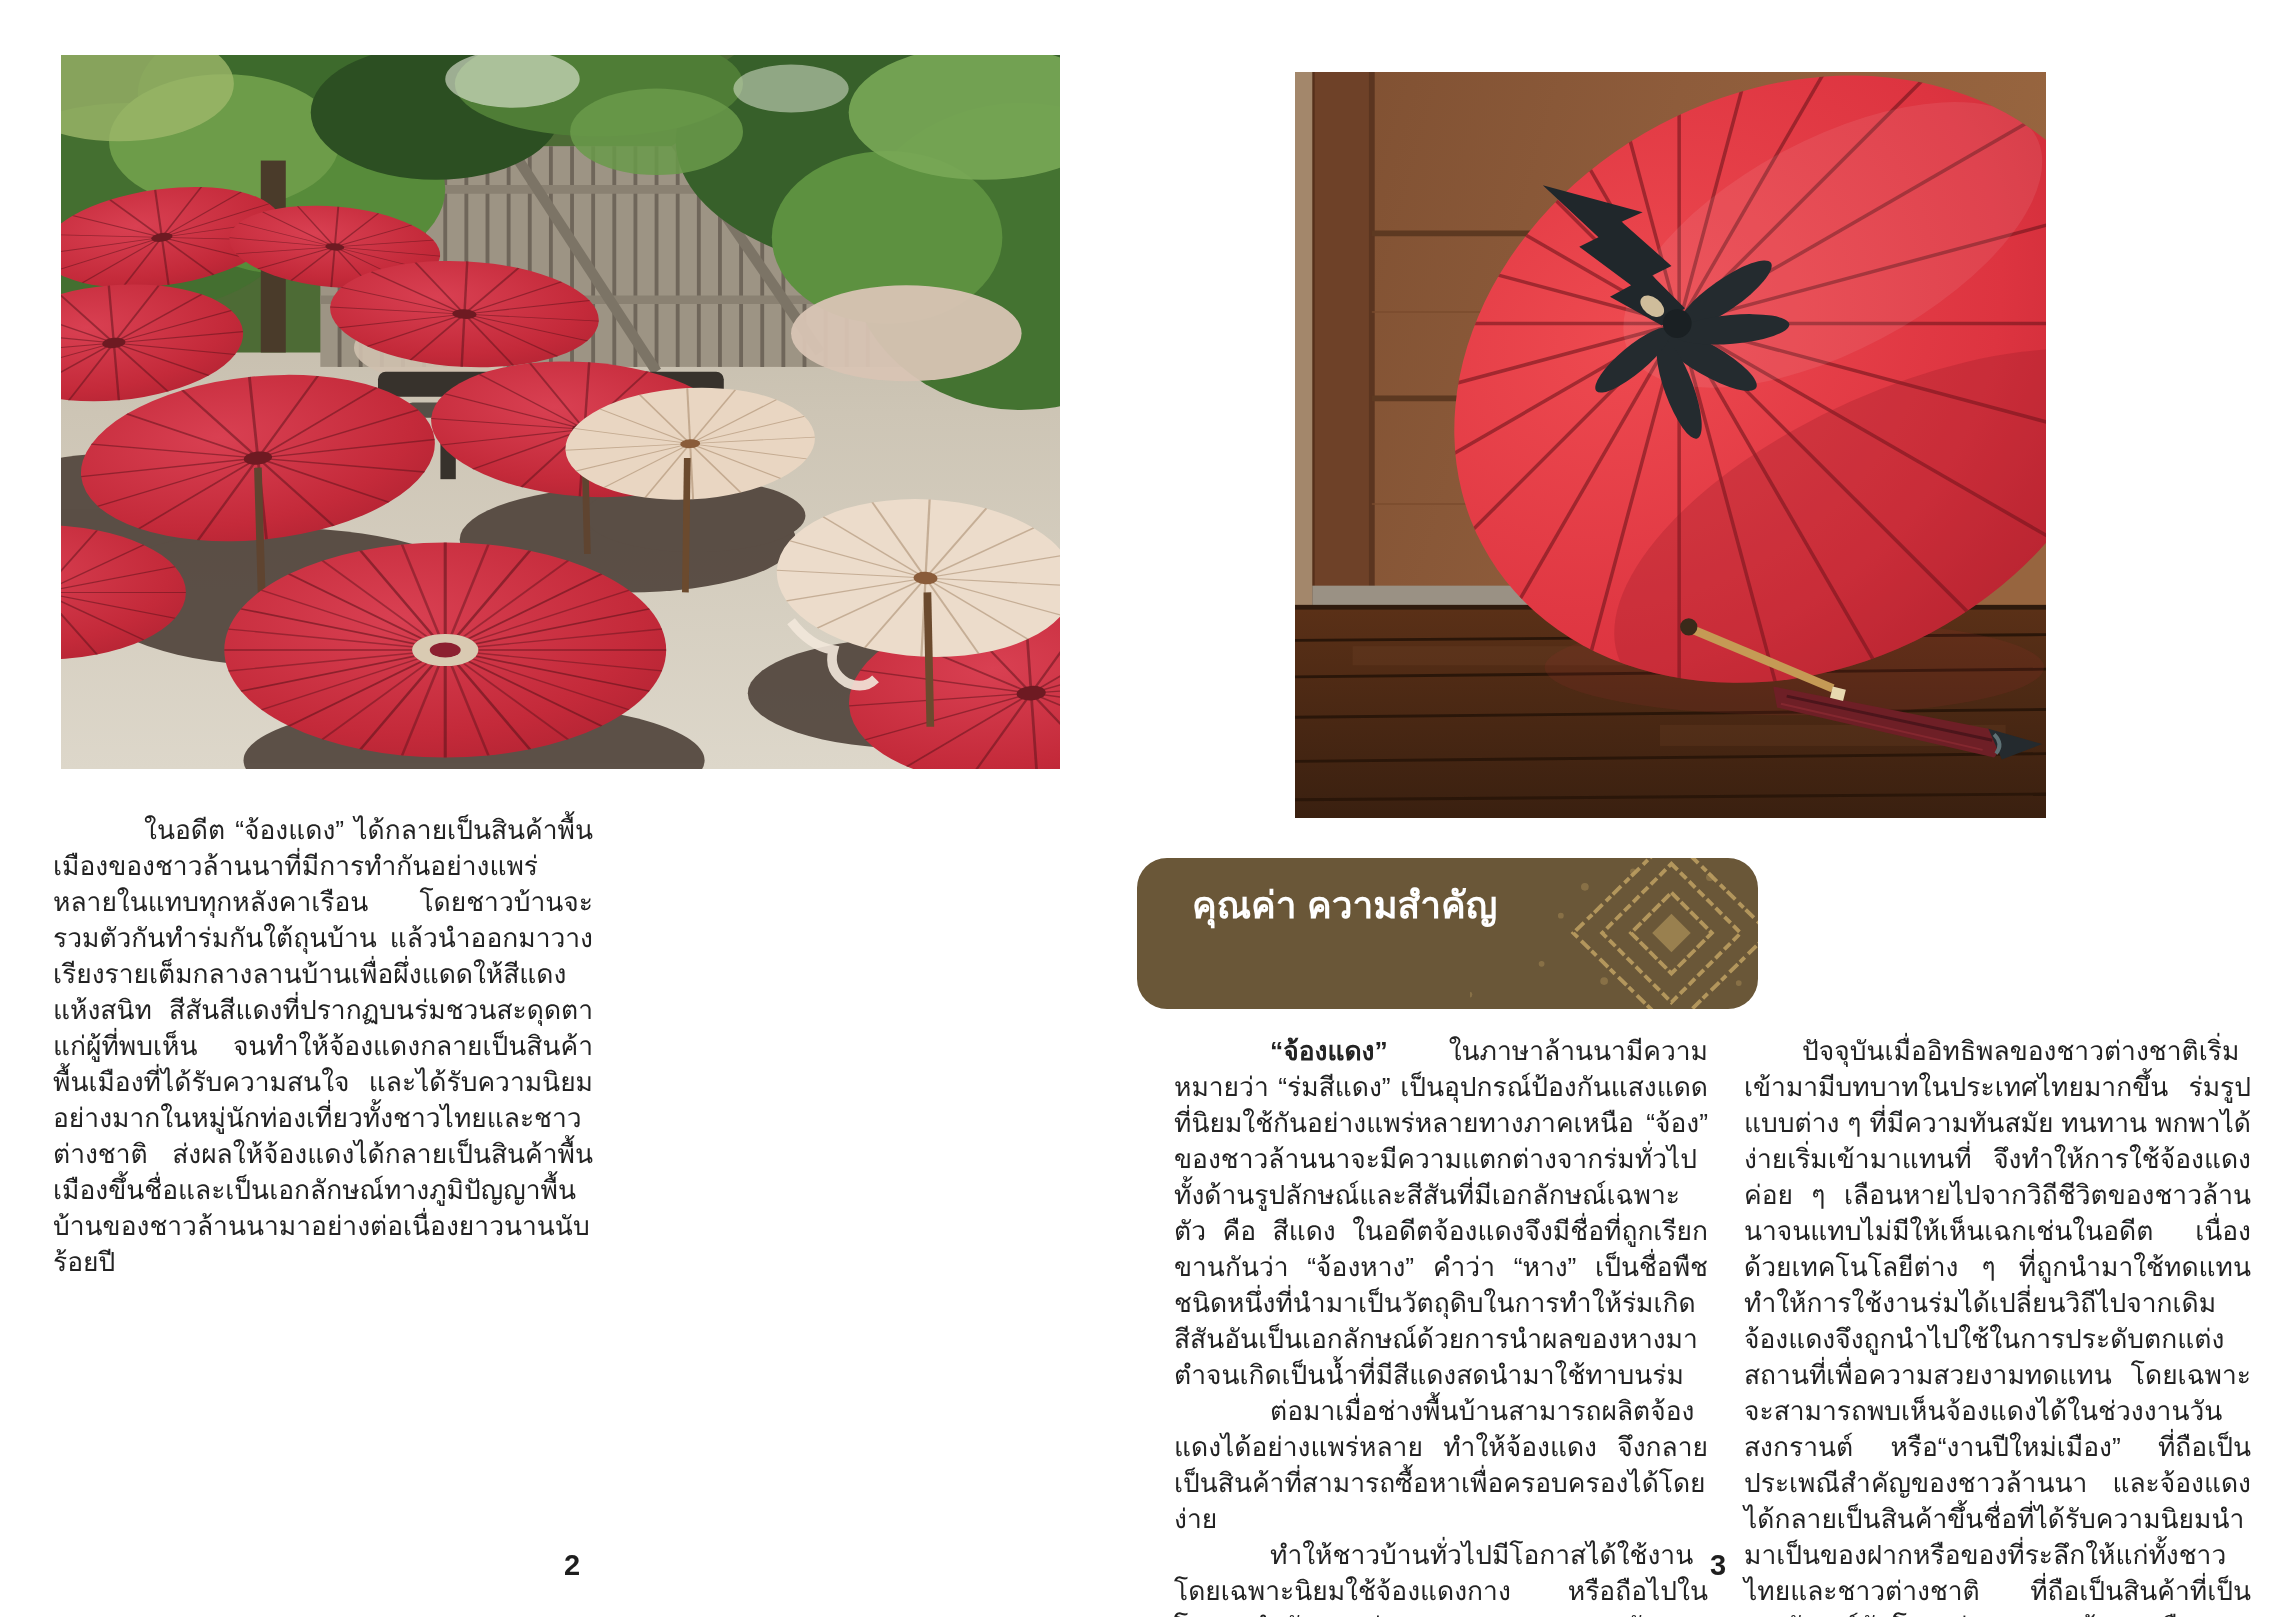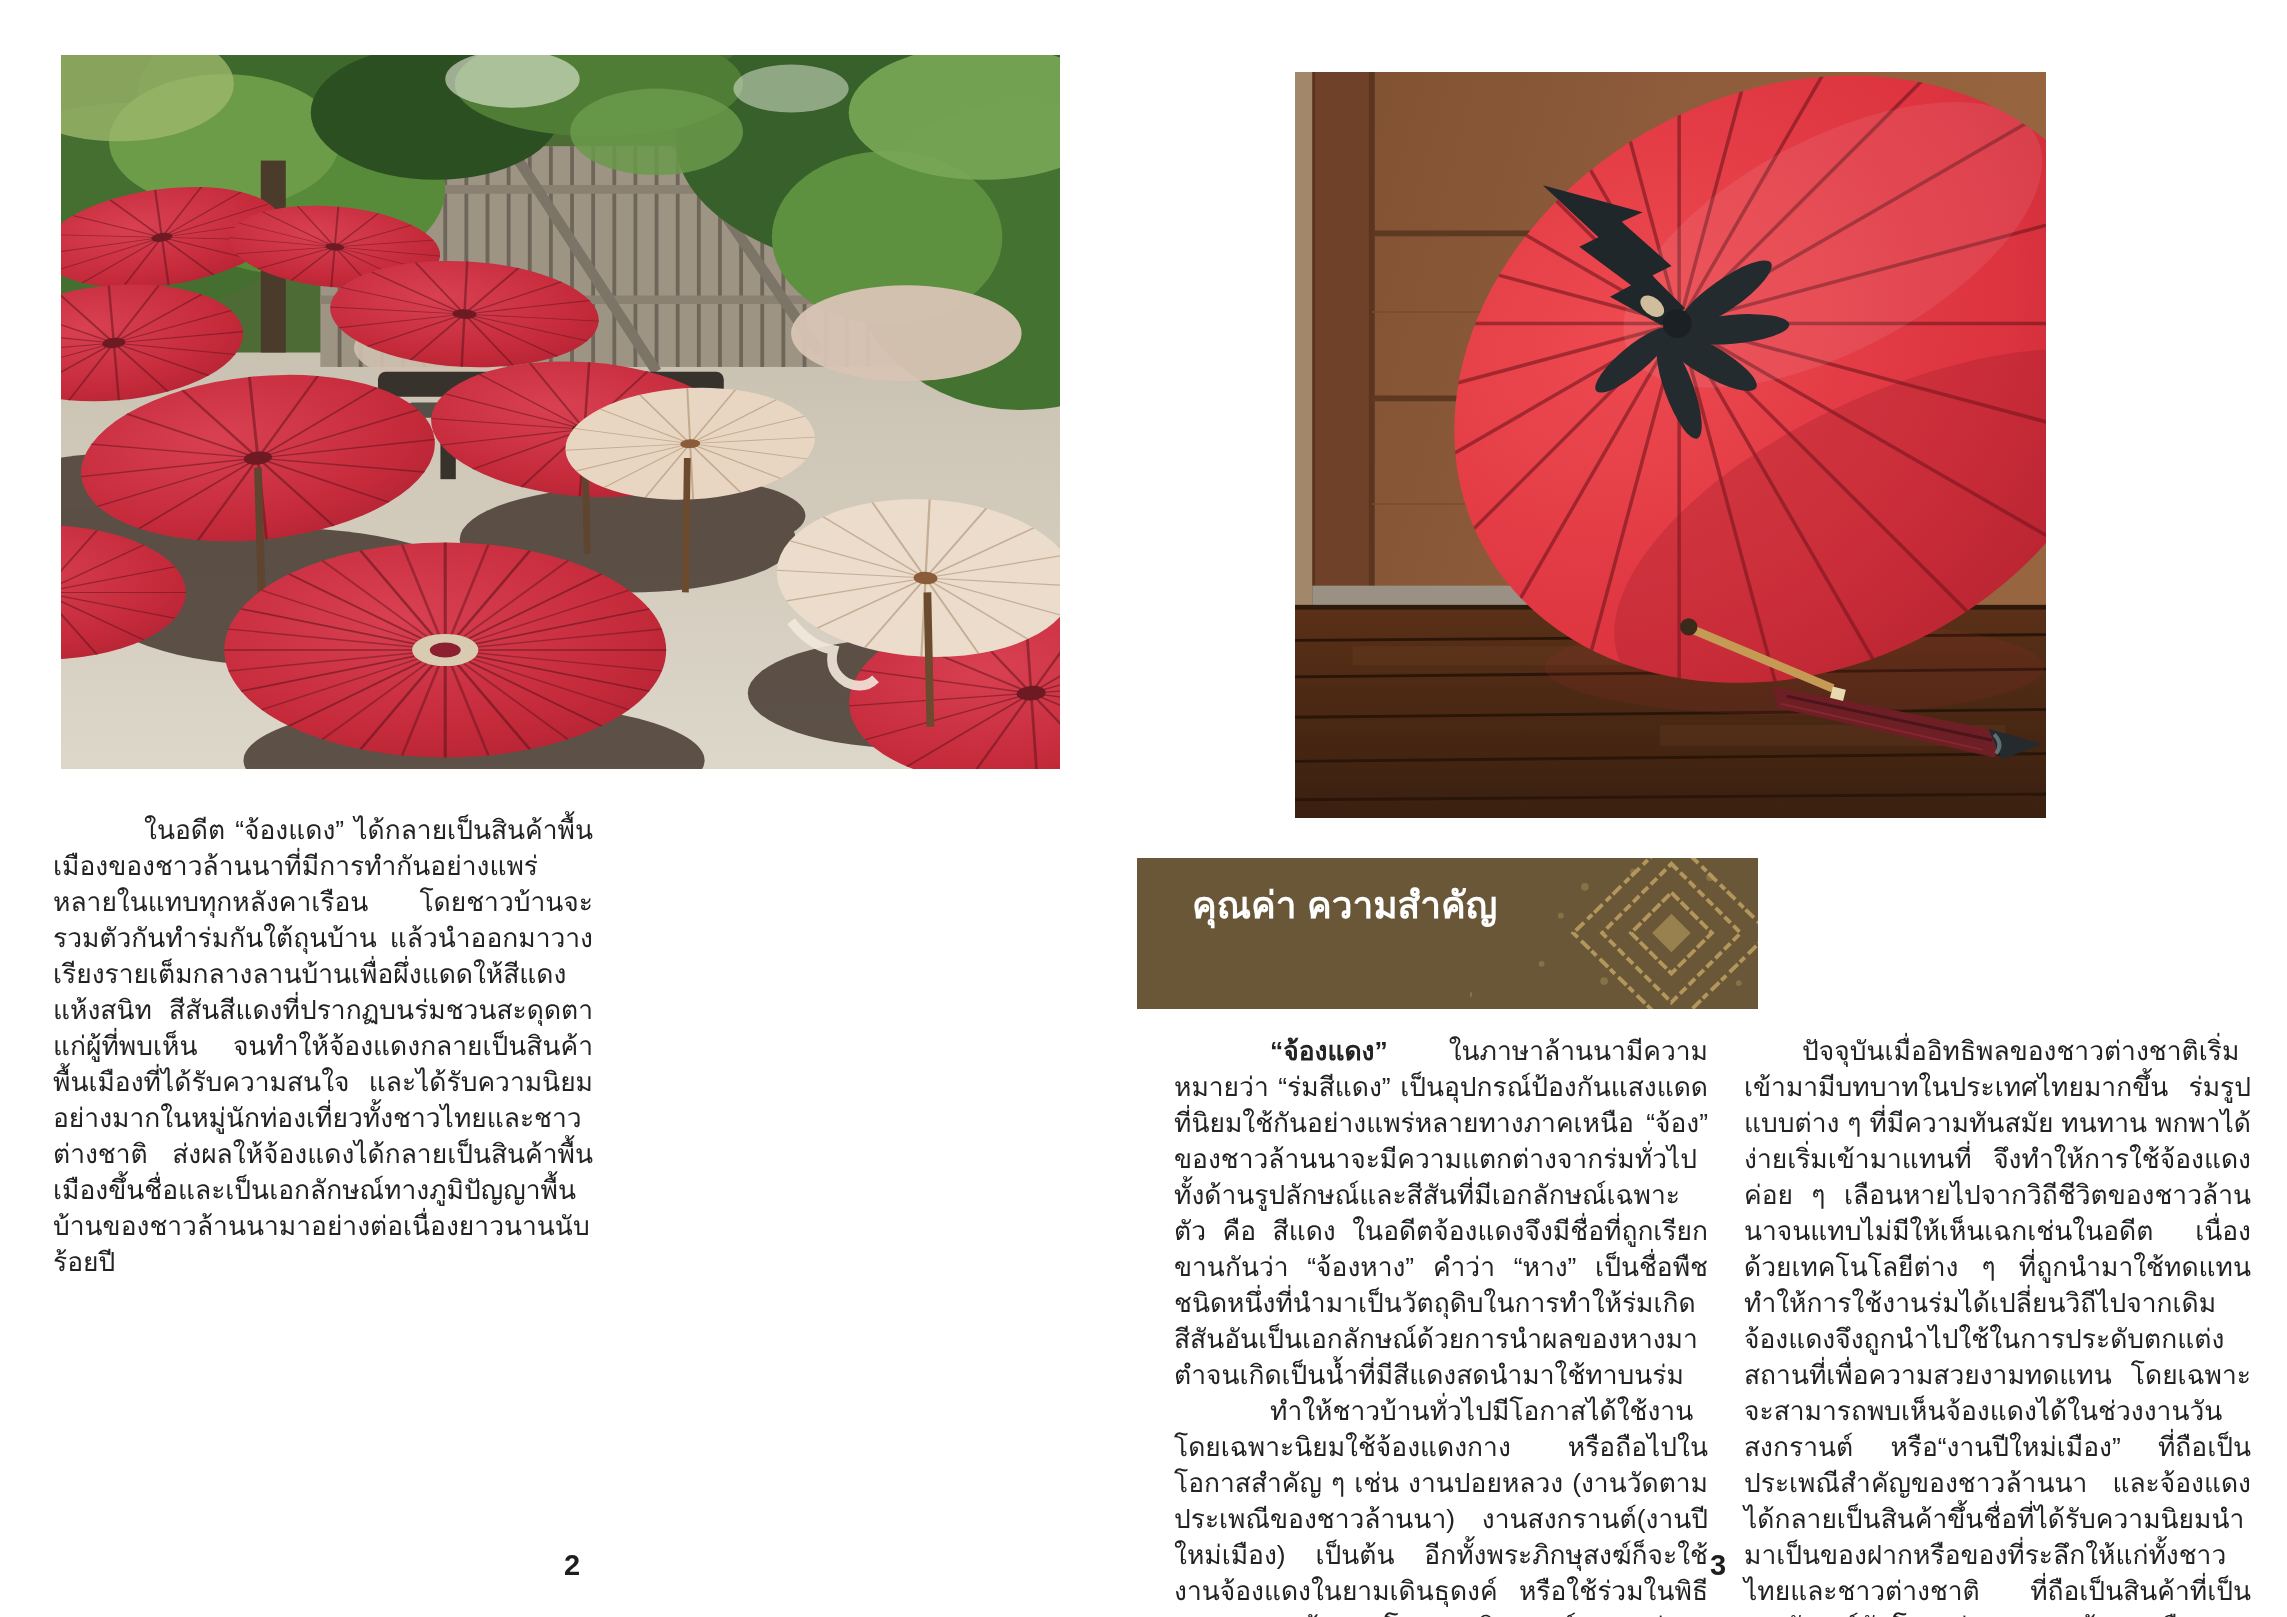--- a/index.html
+++ b/index.html
@@ -23,20 +23,21 @@
   }
   .bodytext p{margin:0;}
   .indent-lg{text-indent:91px;}
   .indent-col{text-indent:96px;}
   .indent-sm{text-indent:58px;}
   .banner{
     position:absolute;
     left:1137px;top:858px;width:621px;height:151px;
     background:#6a5738;
     overflow:hidden;
+    border-radius:30px;
   }
   .banner-text{
     position:absolute;left:55px;top:22px;z-index:2;
     color:#ffffff;font-size:37px;line-height:51px;font-weight:600;
     white-space:nowrap;
   }
   .banner-pattern{position:absolute;right:0;top:0;height:151px;width:288px;z-index:1;}
   .pagenum{
     position:absolute;
     font-size:29px;font-weight:700;color:#1e1e1e;
@@ -401,20 +402,21 @@
       </svg>
       <div class="banner-text">
         <div>คุณค่า ความสำคัญ</div>
       </div>
     </div>
 
     <div class="bodytext" style="left:1174px;top:1033px;width:534px;">
       <p class="indent-col">
         <b>“จ้องแดง”</b><span> ในภาษาล้านนามีความหมายว่า “ร่มสีแดง” เป็นอุปกรณ์ป้องกันแสงแดดที่นิยมใช้กันอย่างแพร่หลายทางภาคเหนือ “จ้อง” ของชาวล้านนาจะมีความแตกต่างจากร่มทั่วไป ทั้งด้านรูปลักษณ์และสีสันที่มีเอกลักษณ์เฉพาะตัว คือ สีแดง ในอดีตจ้องแดงจึงมีชื่อที่ถูกเรียกขานกันว่า “จ้องหาง” คำว่า “หาง” เป็นชื่อพืชชนิดหนึ่งที่นำมาเป็นวัตถุดิบในการทำให้ร่มเกิดสีสันอันเป็นเอกลักษณ์ด้วยการนำผลของหางมาตำจนเกิดเป็นน้ำที่มีสีแดงสดนำมาใช้ทาบนร่ม</span>
       </p>
+      <p class="indent-col">ต่อมาเมื่อช่างพื้นบ้านสามารถผลิตจ้องแดงได้อย่างแพร่หลาย ทำให้จ้องแดง จึงกลายเป็นสินค้าที่สามารถซื้อหาเพื่อครอบครองได้โดยง่าย</p>
       <p class="indent-col">ทำให้ชาวบ้านทั่วไปมีโอกาสได้ใช้งาน โดยเฉพาะนิยมใช้จ้องแดงกาง หรือถือไปในโอกาสสำคัญ ๆ เช่น งานปอยหลวง (งานวัดตามประเพณีของชาวล้านนา) งานสงกรานต์(งานปีใหม่เมือง) เป็นต้น อีกทั้งพระภิกษุสงฆ์ก็จะใช้งานจ้องแดงในยามเดินธุดงค์ หรือใช้ร่วมในพิธีศพของชาวล้านนาโดยพระภิกษุสงฆ์จะกางร่มเดินนำหน้าขบวนจูงศพเพื่อเข้าสู่พิธีฌาปนกิจ</p>
     </div>
 
     <div class="bodytext" style="left:1744px;top:1033px;width:507px;">
       <p class="indent-sm">ปัจจุบันเมื่ออิทธิพลของชาวต่างชาติเริ่มเข้ามามีบทบาทในประเทศไทยมากขึ้น ร่มรูปแบบต่าง ๆ ที่มีความทันสมัย ทนทาน พกพาได้ง่ายเริ่มเข้ามาแทนที่ จึงทำให้การใช้จ้องแดงค่อย ๆ เลือนหายไปจากวิถีชีวิตของชาวล้านนาจนแทบไม่มีให้เห็นเฉกเช่นในอดีต เนื่องด้วยเทคโนโลยีต่าง ๆ ที่ถูกนำมาใช้ทดแทน ทำให้การใช้งานร่มได้เปลี่ยนวิถีไปจากเดิม จ้องแดงจึงถูกนำไปใช้ในการประดับตกแต่งสถานที่เพื่อความสวยงามทดแทน โดยเฉพาะจะสามารถพบเห็นจ้องแดงได้ในช่วงงานวันสงกรานต์ หรือ“งานปีใหม่เมือง” ที่ถือเป็นประเพณีสำคัญของชาวล้านนา และจ้องแดงได้กลายเป็นสินค้าขึ้นชื่อที่ได้รับความนิยมนำมาเป็นของฝากหรือของที่ระลึกให้แก่ทั้งชาวไทยและชาวต่างชาติ ที่ถือเป็นสินค้าที่เป็นเอกลักษณ์อันโดดเด่นของชาวล้านนาสืบทอดต่อมาจากในอดีตจนถึงปัจจุบัน</p>
     </div>
 
     <div class="pagenum" style="left:1689px;top:1549px;">3</div>
   </div>
 

